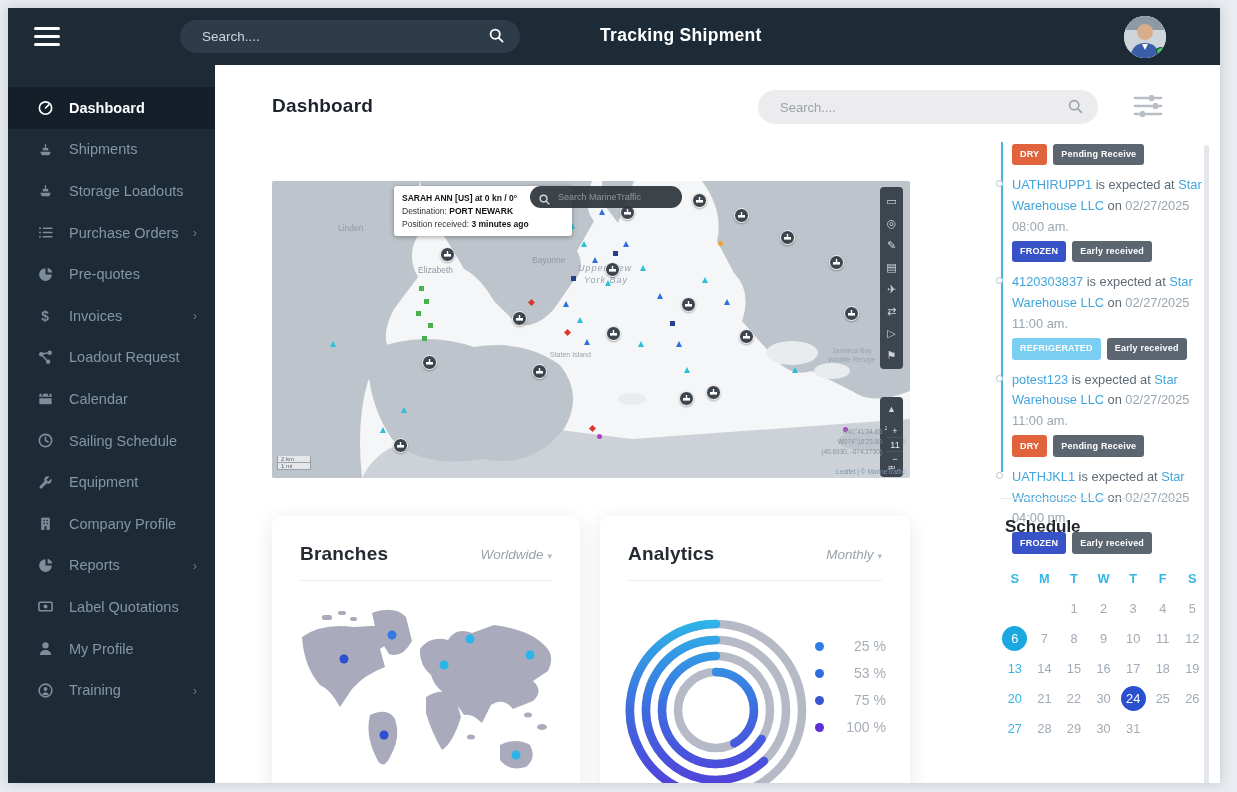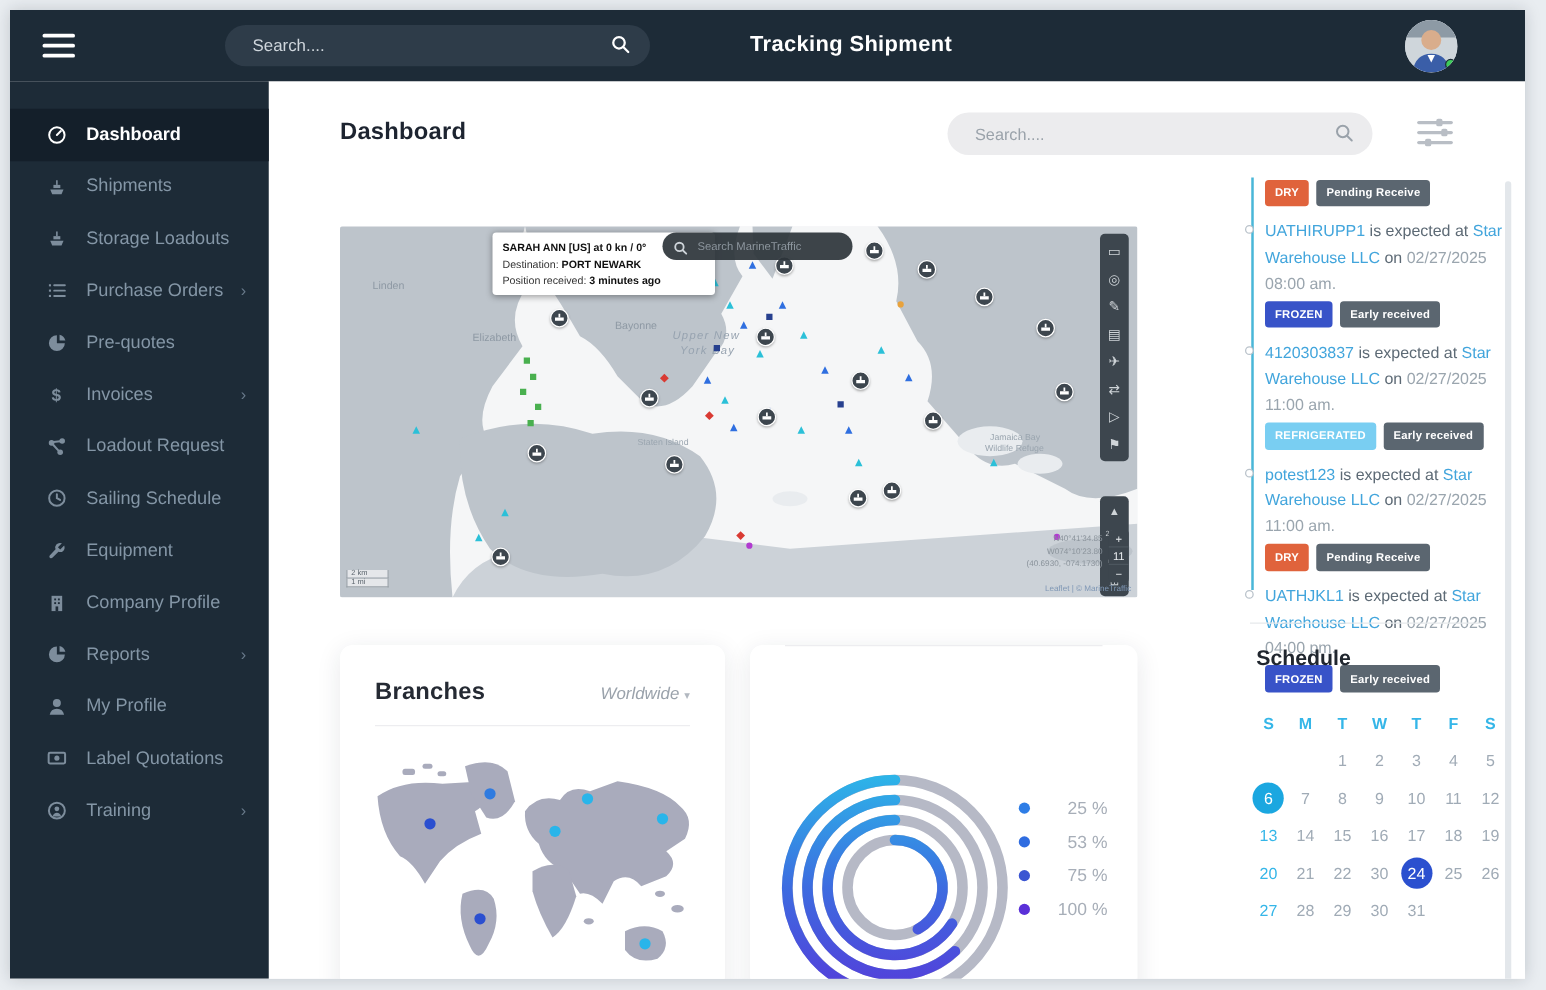--- a/index.html
+++ b/index.html
@@ -33,21 +33,21 @@
   .chead-title{position:absolute;left:57px;top:30px;font-size:19px;font-weight:bold;color:#1d2430;letter-spacing:.2px;}
   .hsearch{position:absolute;left:543px;top:25px;width:340px;height:34px;background:#ececee;border-radius:17px;}
   .hsearch input{position:absolute;left:20px;top:0;width:270px;height:34px;background:transparent;border:none;outline:none;
     color:#555;font-size:13px;font-family:inherit;}
   .hsearch input::placeholder{color:#9aa2aa;}
   .hsearch .mag{position:absolute;right:15px;top:9px;}
   .hfilter{position:absolute;left:918px;top:28px;width:30px;height:26px;cursor:pointer;}
   
   .map{position:absolute;left:57px;top:116px;width:638px;height:297px;background:#f4f5f7;overflow:hidden;border-radius:2px;}
   .map svg.bg{position:absolute;left:0;top:0;}
-  .mlabel{position:absolute;font-size:8.5px;color:#8e99a4;white-space:nowrap;pointer-events:none;}
+  .mlabel{position:absolute;font-size:8.5px;color:#8e99a4;white-space:nowrap;pointer-events:none;margin-left:40px;}
   .mlabel.water{font-style:italic;color:#97a3b0;letter-spacing:1px;font-size:9px;}
   .mlabel.sm{font-size:7px;color:#9aa5af;}
   .mk{position:absolute;pointer-events:none;}
   .mk.sq{width:5px;height:5px;}
   .mk.dm{width:5px;height:5px;transform:rotate(45deg);}
   .mk.dt{width:5px;height:5px;border-radius:50%;}
   .mk.tr{width:0;height:0;border-left:3.5px solid transparent;border-right:3.5px solid transparent;border-bottom:6.5px solid #000;}
   .cluster{position:absolute;width:15px;height:15px;border-radius:50%;background:#3d464e;border:1.5px solid #fff;
     box-shadow:0 1px 2px rgba(0,0,0,.3);display:flex;align-items:center;justify-content:center;}
   .mtooltip{position:absolute;left:122px;top:5px;width:178px;background:#fff;border-radius:3px;padding:6px 8px;
@@ -196,20 +196,29 @@
             <circle cx="4" cy="5" r="2.1" fill="currentColor" stroke="none"></circle>
             <circle cx="12" cy="3.6" r="2.1" fill="currentColor" stroke="none"></circle>
             <circle cx="10.5" cy="12" r="2.1" fill="currentColor" stroke="none"></circle>
             <line x1="5.5" y1="4.4" x2="10.5" y2="3.8"></line>
             <line x1="5.2" y1="6.4" x2="9.2" y2="10.8"></line>
           </svg></span>
         <span class="slabel">Loadout Request</span>
       </div>
       <div class="sitem">
         <span class="sicon"><svg width="17" height="17" viewBox="0 0 16 16" fill="none" stroke="currentColor" stroke-width="1.5" stroke-linecap="round">
+            <rect x="2.2" y="3.5" width="11.6" height="10" rx="1" fill="currentColor" stroke="none"></rect>
+            <line x1="5" y1="2" x2="5" y2="5" stroke="#1d2b37"></line>
+            <line x1="11" y1="2" x2="11" y2="5" stroke="#1d2b37"></line>
+            <line x1="2.5" y1="7" x2="13.5" y2="7" stroke="#1d2b37"></line>
+          </svg></span>
+        <span class="slabel">Calendar</span>
+      </div>
+      <div class="sitem">
+        <span class="sicon"><svg width="17" height="17" viewBox="0 0 16 16" fill="none" stroke="currentColor" stroke-width="1.5" stroke-linecap="round">
             <circle cx="8" cy="8" r="5.8"></circle>
             <path d="M8 5 V8 L10.4 9.4"></path>
           </svg></span>
         <span class="slabel">Sailing Schedule</span>
       </div>
       <div class="sitem">
         <span class="sicon"><svg width="17" height="17" viewBox="0 0 16 16" fill="none" stroke="currentColor" stroke-width="1.5" stroke-linecap="round">
             <path d="M13.5 4.2 L10.5 7.2 L8.8 5.5 L11.8 2.5 Q9.2 1.6 7.6 3.4 Q6.2 5 7 7 L2.6 11.6 Q1.8 12.8 2.9 13.5 Q3.9 14.2 4.8 13.2 L9.2 8.8 Q11.2 9.6 12.8 8.2 Q14.4 6.6 13.5 4.2 Z" fill="currentColor" stroke="none"></path>
           </svg></span>
         <span class="slabel">Equipment</span>
@@ -228,31 +237,31 @@
       <div class="sitem">
         <span class="sicon"><svg width="17" height="17" viewBox="0 0 16 16" fill="none" stroke="currentColor" stroke-width="1.5" stroke-linecap="round">
             <path d="M8 2 A6 6 0 1 0 14 8 L8 8 Z" fill="currentColor" stroke="none"></path>
             <path d="M10 1.6 A6 6 0 0 1 14.4 6 L10 6 Z" fill="currentColor" stroke="none"></path>
           </svg></span>
         <span class="slabel">Reports</span>
         <span class="schev">›</span>
       </div>
       <div class="sitem">
         <span class="sicon"><svg width="17" height="17" viewBox="0 0 16 16" fill="none" stroke="currentColor" stroke-width="1.5" stroke-linecap="round">
+            <rect x="1.8" y="4" width="12.4" height="8" rx="1"></rect>
+            <circle cx="8" cy="8" r="1.9" fill="currentColor" stroke="none"></circle>
+          </svg></span>
+        <span class="slabel">Label Quotations</span>
+      </div>
+      <div class="sitem">
+        <span class="sicon"><svg width="17" height="17" viewBox="0 0 16 16" fill="none" stroke="currentColor" stroke-width="1.5" stroke-linecap="round">
             <circle cx="8" cy="5" r="3" fill="currentColor" stroke="none"></circle>
             <path d="M2.6 14 Q3.4 9.4 8 9.4 Q12.6 9.4 13.4 14 Z" fill="currentColor" stroke="none"></path>
           </svg></span>
         <span class="slabel">My Profile</span>
-      </div>
-      <div class="sitem">
-        <span class="sicon"><svg width="17" height="17" viewBox="0 0 16 16" fill="none" stroke="currentColor" stroke-width="1.5" stroke-linecap="round">
-            <rect x="1.8" y="4" width="12.4" height="8" rx="1"></rect>
-            <circle cx="8" cy="8" r="1.9" fill="currentColor" stroke="none"></circle>
-          </svg></span>
-        <span class="slabel">Label Quotations</span>
       </div>
       <div class="sitem">
         <span class="sicon"><svg width="17" height="17" viewBox="0 0 16 16" fill="none" stroke="currentColor" stroke-width="1.5" stroke-linecap="round">
             <circle cx="8" cy="8" r="6"></circle>
             <circle cx="8" cy="6.6" r="1.8" fill="currentColor" stroke="none"></circle>
             <path d="M4.8 12.4 Q5.6 9.6 8 9.6 Q10.4 9.6 11.2 12.4" fill="currentColor" stroke="none"></path>
           </svg></span>
         <span class="slabel">Training</span>
         <span class="schev">›</span>
       </div>
@@ -529,20 +538,26 @@
             <circle cx="92" cy="138" r="4.5" fill="#2b4fd0"></circle>
             <circle cx="178" cy="42" r="4.5" fill="#29b5ea"></circle>
             <circle cx="152" cy="68" r="4.5" fill="#29b5ea"></circle>
             <circle cx="238" cy="58" r="4.5" fill="#29b5ea"></circle>
             <circle cx="224" cy="158" r="4.5" fill="#29b5ea"></circle>
           </g>
       </svg>
     </div>
 
     <div class="card analytics">
+      <div class="card-h">
+        <span class="card-title">Analytics</span>
+        <span class="card-filter">
+          <span>Monthly</span><span class="car">▾</span>
+        </span>
+      </div>
       <div class="card-div"></div>
       <svg id="rings" width="196" height="240" viewBox="0 0 196 240" style="position:absolute;left:18px;top:84px">
           <defs>
             <linearGradient id="rg" gradientUnits="userSpaceOnUse" x1="98" y1="0" x2="98" y2="220">
               <stop offset="0" stop-color="#29c5ea"></stop>
               <stop offset="0.5" stop-color="#3d6ce0"></stop>
               <stop offset="1" stop-color="#5b2fd8"></stop>
             </linearGradient>
           </defs>
           <circle cx="98" cy="110" r="86" fill="none" stroke="#b6b9c6" stroke-width="8.5"></circle>

